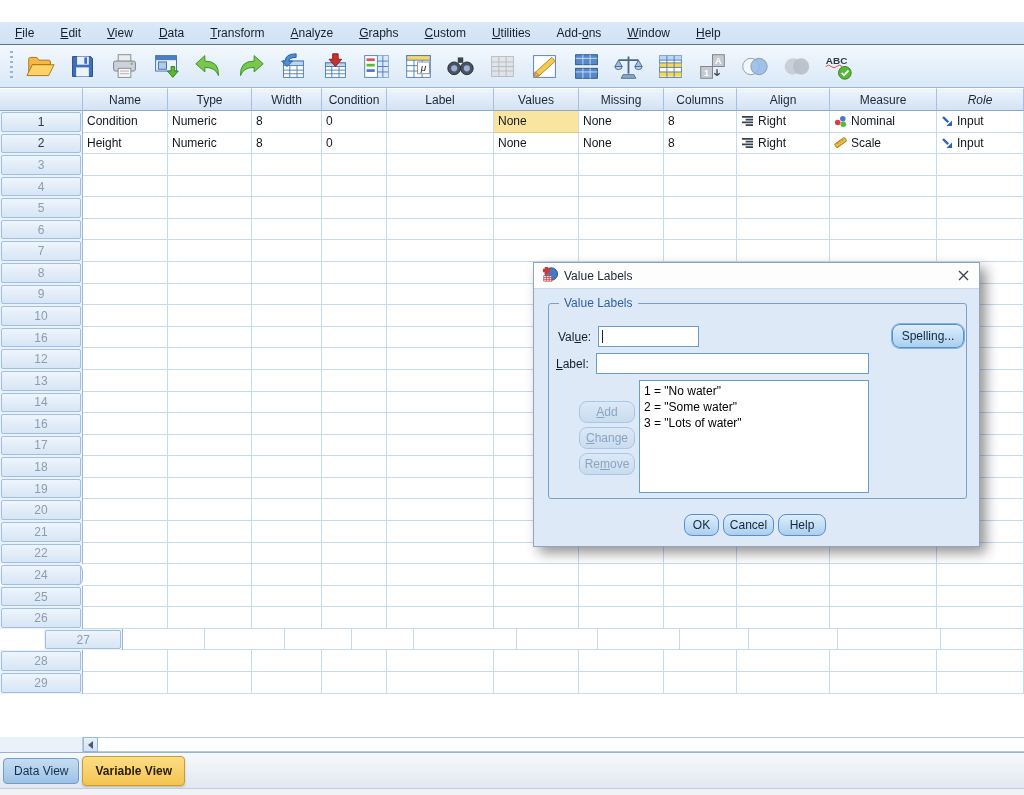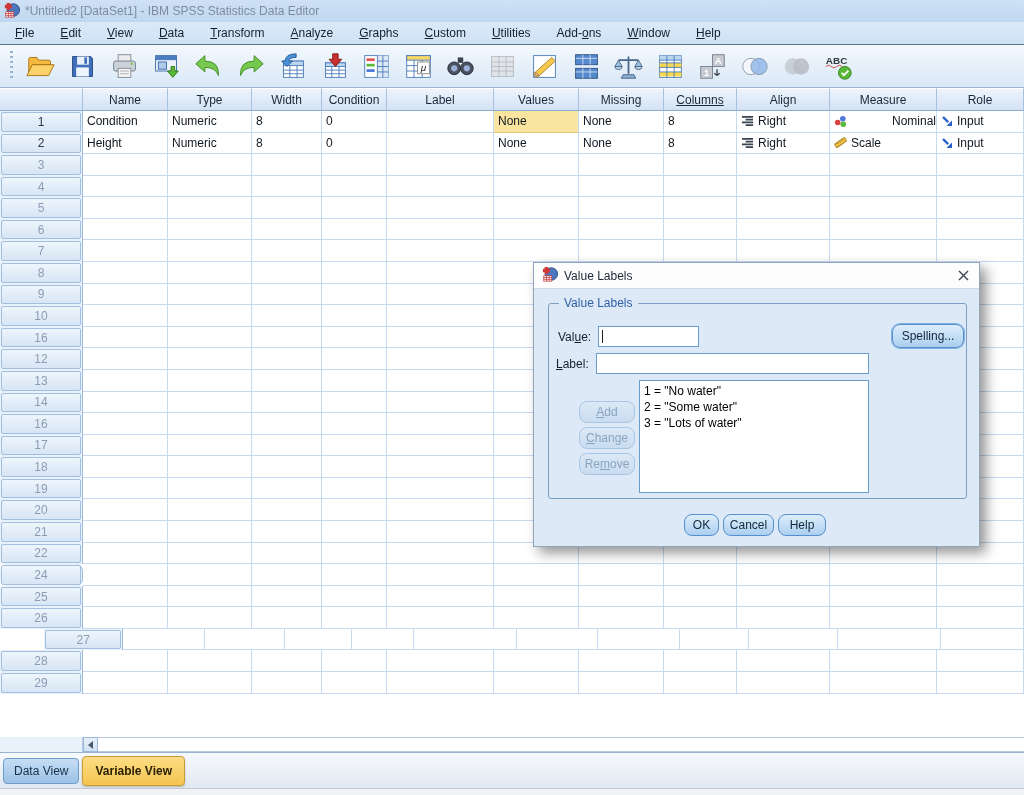--- a/index.html
+++ b/index.html
@@ -85,29 +85,20 @@
   .dbtn u { text-decoration:underline; }
   #dlg-list { position:absolute; left:105px; top:117px; width:230px; height:113px;
     background:#fff; border:1px solid #6a9ccc; padding:2px 4px; overflow:hidden; }
   #dlg-list .entry { line-height:16px; color:#000; }
 </style>
 </head>
 <body>
 
 <div id="app">
 
-  <div id="titlebar">
-    <span class="appicon"><svg width="16" height="16" viewBox="0 0 18 18">
-          <circle cx="10.5" cy="9" r="7" fill="#4a78c0" stroke="#2a4a80"></circle>
-          <path d="M3 1h4v2h2v4H7v2H3V7H1V3h2z" fill="#d03838"></path>
-          <rect x="2" y="11" width="9" height="6" fill="#fff" stroke="#c03030" stroke-width="0.8"></rect>
-          <path d="M2 13h9M2 15h9M5 11v6M8 11v6" stroke="#c03030" stroke-width="0.8"></path>
-        </svg></span>
-    <span class="title">*Untitled2 [DataSet1] - IBM SPSS Statistics Data Editor</span>
-  </div>
 
   <div id="menubar">
       <span class="mi"><u>F</u>ile</span>
       <span class="mi"><u>E</u>dit</span>
       <span class="mi"><u>V</u>iew</span>
       <span class="mi"><u>D</u>ata</span>
       <span class="mi"><u>T</u>ransform</span>
       <span class="mi"><u>A</u>nalyze</span>
       <span class="mi"><u>G</u>raphs</span>
       <span class="mi"><u>C</u>ustom</span>
@@ -276,24 +267,24 @@
 
   <div id="gridhead">
       <div class="hcell" style="width: 83px;"></div>
       <div class="hcell" style="width: 85px;">Name</div>
       <div class="hcell" style="width: 84px;">Type</div>
       <div class="hcell" style="width: 70px;">Width</div>
       <div class="hcell" style="width: 65px;">Condition</div>
       <div class="hcell" style="width: 107px;">Label</div>
       <div class="hcell" style="width: 85px;">Values</div>
       <div class="hcell" style="width: 85px;">Missing</div>
-      <div class="hcell" style="width: 73px; text-decoration: underline;">Columns</div>
+      <div class="hcell" style="width: 73px;">Columns</div>
       <div class="hcell" style="width: 93px;">Align</div>
       <div class="hcell" style="width: 107px;">Measure</div>
-      <div class="hcell" style="width: 87px;">Role</div>
+      <div class="hcell" style="width: 87px; font-style: italic;">Role</div>
     </div>
   <div id="gridrows">
       <div class="grow" style="height: 21.5862px;">
         <div class="rowhead filled" style="width: 83px;">
           <div class="btn">1</div>
         </div>
         <div class="gcell" style="width: 85px;">
           <span>Condition</span>
         </div>
         <div class="gcell" style="width: 84px;">
@@ -318,21 +309,21 @@
           <span>8</span>
         </div>
         <div class="gcell" style="width: 93px;">
           <span style="display: flex;">
             <svg width="13" height="12" viewBox="0 0 14 13">
               <path d="M1 2h12M5 5h8M1 8h12M5 11h8" stroke="#3a4450" stroke-width="2" fill="none"></path>
             </svg>
           </span>
           <span>Right</span>
         </div>
-        <div class="gcell" style="width: 107px; justify-content: space-between;">
+        <div class="gcell" style="width: 107px;">
           <span style="display: flex;">
             <svg width="13" height="13" viewBox="0 0 14 14">
               <circle cx="4" cy="8" r="3" fill="#d84040"></circle>
               <circle cx="9.5" cy="4" r="3" fill="#4a78d8"></circle>
               <circle cx="10" cy="10" r="3" fill="#58b838"></circle>
             </svg>
           </span>
           <span>Nominal</span>
         </div>
         <div class="gcell" style="width: 87px;">

